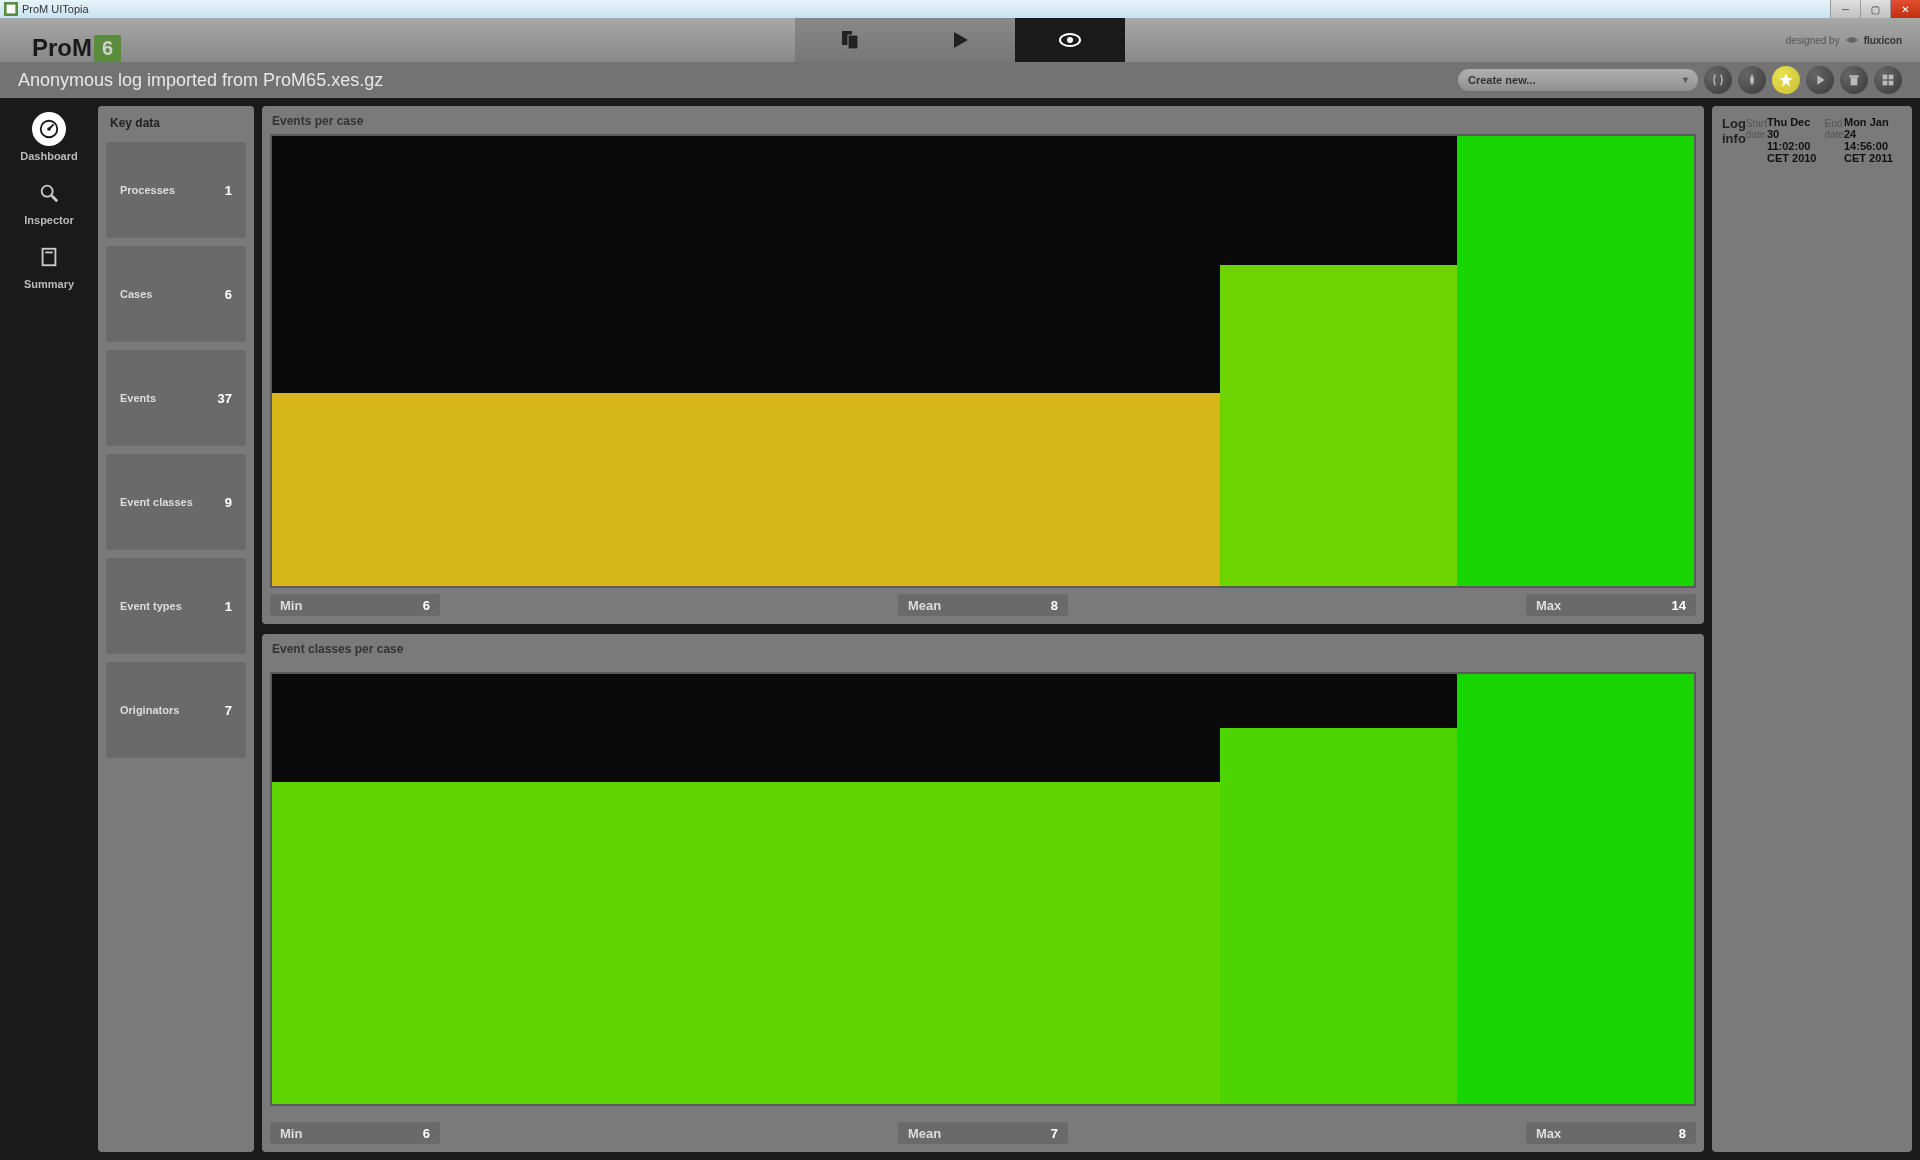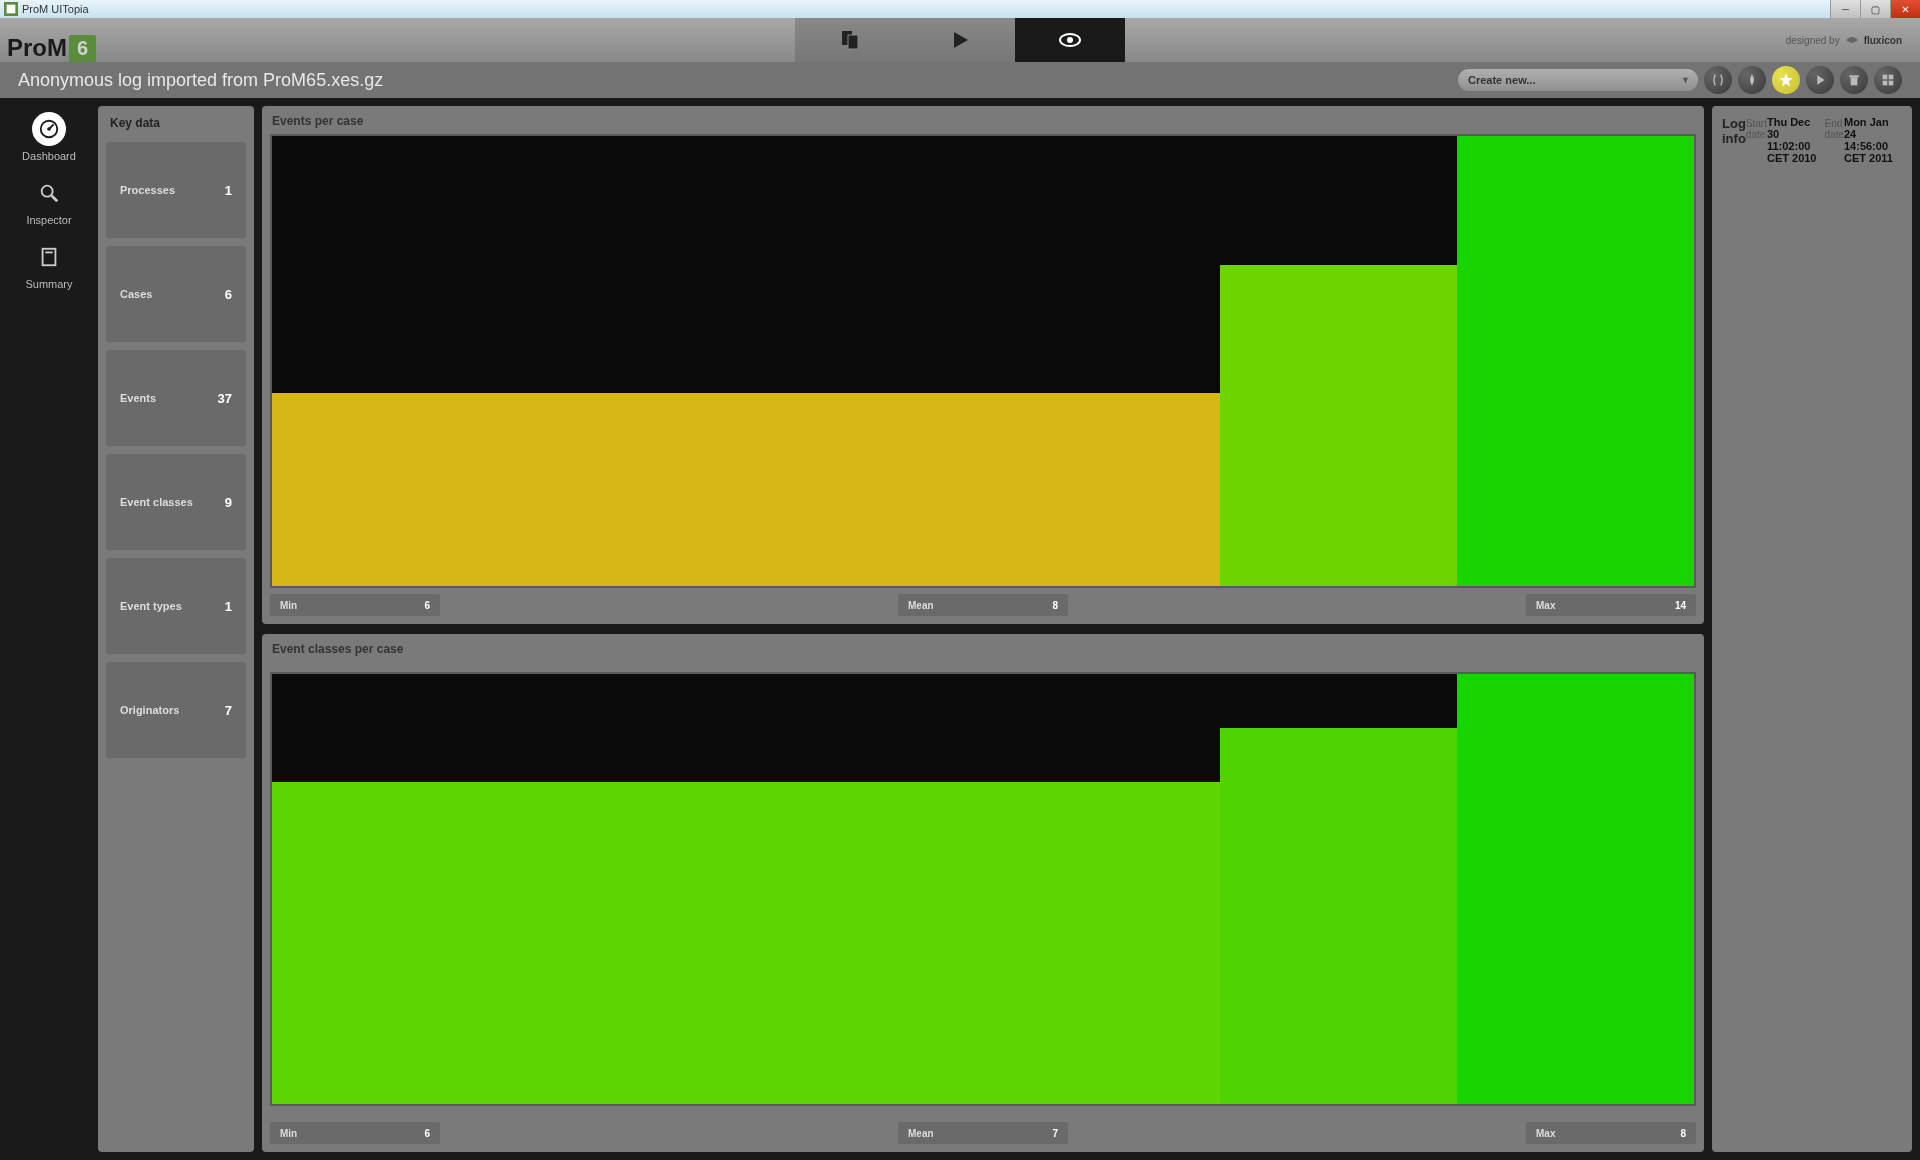--- a/index.html
+++ b/index.html
@@ -7,21 +7,21 @@
 
 
 .titlebar { height: 18px; background: linear-gradient(#e8f4fb, #c8e2f0); display: flex; align-items: center; padding: 0 4px; font-size: 11px; color: #333; position: relative; }
 .titlebar-icon { width: 14px; height: 14px; margin-right: 4px; display: inline-block; }
 .win-controls { position: absolute; right: 0; top: 0; display: flex; }
 .win-btn { width: 30px; height: 18px; display: flex; align-items: center; justify-content: center; font-size: 10px; border-left: 1px solid #999; background: linear-gradient(#e0e0e0,#c0c0c0); }
 .win-close { background: linear-gradient(#e05030,#c03010); color: #fff; }
 
 
 .ribbon { height: 44px; background: linear-gradient(#a8a8a8, #888888); display: flex; align-items: center; position: relative; }
-.logo-block { width: 120px; height: 44px; display: flex; align-items: flex-end; padding-left: 7px; }
+.logo-block { width: 120px; height: 44px; display: flex; align-items: flex-end; padding-left: 32px; }
 .logo-text { font-size: 24px; font-weight: bold; color: #1a1a1a; }
 .logo-6 { background: #5a8c3e; color: #d0d0d0; padding: 2px 8px; font-size: 20px; font-weight: bold; margin-left: 2px; border-radius: 2px 2px 0 0; }
 
 .center-tabs { position: absolute; left: 50%; transform: translateX(-50%); top: 0; display: flex; height: 44px; }
 .ctab { width: 110px; height: 44px; display: flex; align-items: center; justify-content: center; cursor: pointer; }
 .ctab svg { width: 24px; height: 24px; fill: #222; }
 .ctab.mid { background: linear-gradient(#888,#777); }
 .ctab.active { background: #1a1a1a; }
 .ctab.active svg { fill: #fff; }
 .ctab.left { background: linear-gradient(#888,#777); border-radius: 0 0 0 0; }
@@ -43,39 +43,39 @@
 
 .main { display: flex; height: calc(1160px - 18px - 44px - 36px); padding: 8px; gap: 8px; }
 
 
 .leftnav { width: 82px; background: #1a1a1a; display: flex; flex-direction: column; align-items: center; padding-top: 6px; gap: 14px; }
 .nav-item { display: flex; flex-direction: column; align-items: center; gap: 4px; cursor: pointer; }
 .nav-item .nicon { width: 34px; height: 34px; border-radius: 50%; display: flex; align-items: center; justify-content: center; }
 .nav-item.active .nicon { background: #fff; }
 .nav-item svg { width: 22px; height: 22px; fill: #ccc; }
 .nav-item.active svg { fill: #1a1a1a; }
-.nav-item .nlabel { font-size: 11px; color: #bbb; }
+.nav-item .nlabel { font-size: 11px; color: #bbb; font-weight: bold; }
 
 
 .keydata { width: 156px; background: #7a7a7a; border-radius: 4px; padding: 8px; display: flex; flex-direction: column; gap: 8px; }
 .keydata-title { font-size: 12px; font-weight: bold; color: #222; padding: 2px 4px 4px; }
 .kd-card { background: #6a6a6a; border-radius: 3px; height: 96px; display: flex; align-items: center; justify-content: space-between; padding: 12px 14px; cursor: pointer; }
 .kd-card:first-of-type { height: 66px; }
 .kd-label { font-size: 11px; font-weight: bold; color: #ddd; }
 .kd-value { font-size: 13px; font-weight: bold; color: #fff; }
 
 
 .charts { flex: 1; display: flex; flex-direction: column; gap: 10px; }
 .chart-panel { background: #7a7a7a; border-radius: 4px; padding: 6px 8px 8px; display: flex; flex-direction: column; }
 .chart-title { font-size: 12px; font-weight: bold; color: #333; padding: 2px 2px 6px; }
 .chart-body { flex: 1; background: #0a0a0a; border: 2px solid #5a5a5a; position: relative; overflow: hidden; }
 .chart-bars { position: absolute; left: 0; right: 0; bottom: 0; top: 0; display: flex; align-items: flex-end; }
 .bar { flex: 1; }
 .stats-row { display: flex; gap: 10px; margin-top: 6px; justify-content: space-between; }
-.stat-pill { background: #6a6a6a; border-radius: 2px; min-width: 170px; height: 22px; display: flex; align-items: center; justify-content: space-between; padding: 0 10px; font-size: 10px; color: #ddd; font-weight: bold; }
+.stat-pill { background: #6a6a6a; border-radius: 2px; min-width: 170px; height: 22px; display: flex; align-items: center; justify-content: space-between; padding: 0 10px; font-size: 13px; color: #ddd; font-weight: bold; }
 .stat-pill .sv { color: #fff; }
 
 
 .loginfo { width: 200px; background: #7a7a7a; border-radius: 4px; padding: 10px; font-size: 11px; display: flex; }
 .loginfo-title { font-weight: bold; color: #222; font-size: 13px; margin-bottom: 8px; }
 .li-label { color: #555; font-size: 10px; margin-top: 2px; }
 .li-val { color: #111; font-weight: bold; font-size: 11px; margin-bottom: 4px; }
 .loginfo .scrollhint { margin-top: auto; height: 14px; background: #6a6a6a; border-radius: 2px; }
 
 .chart-panel.top { flex: 1; }

